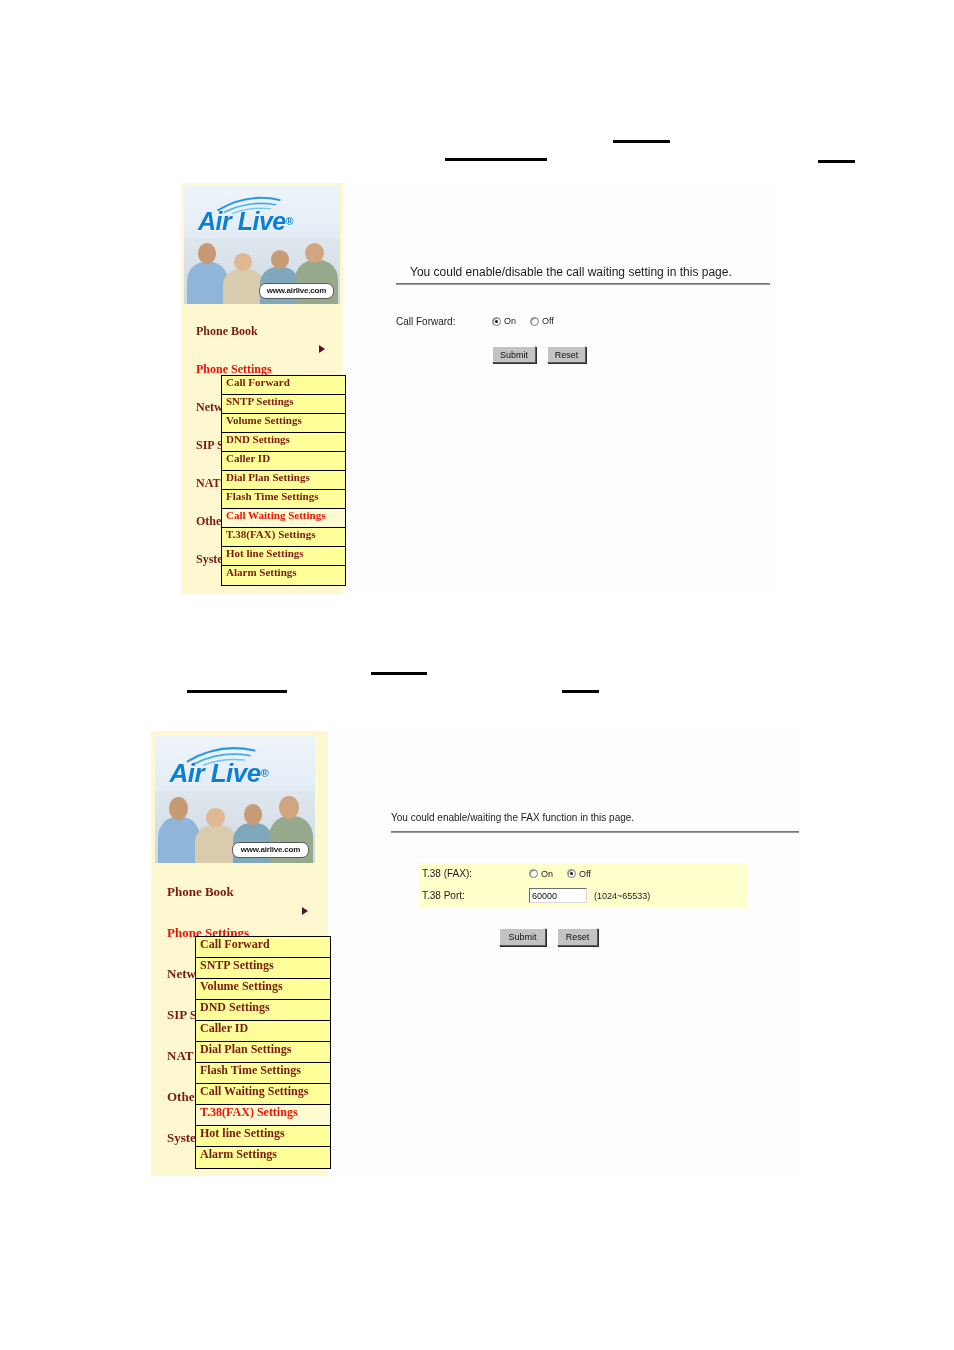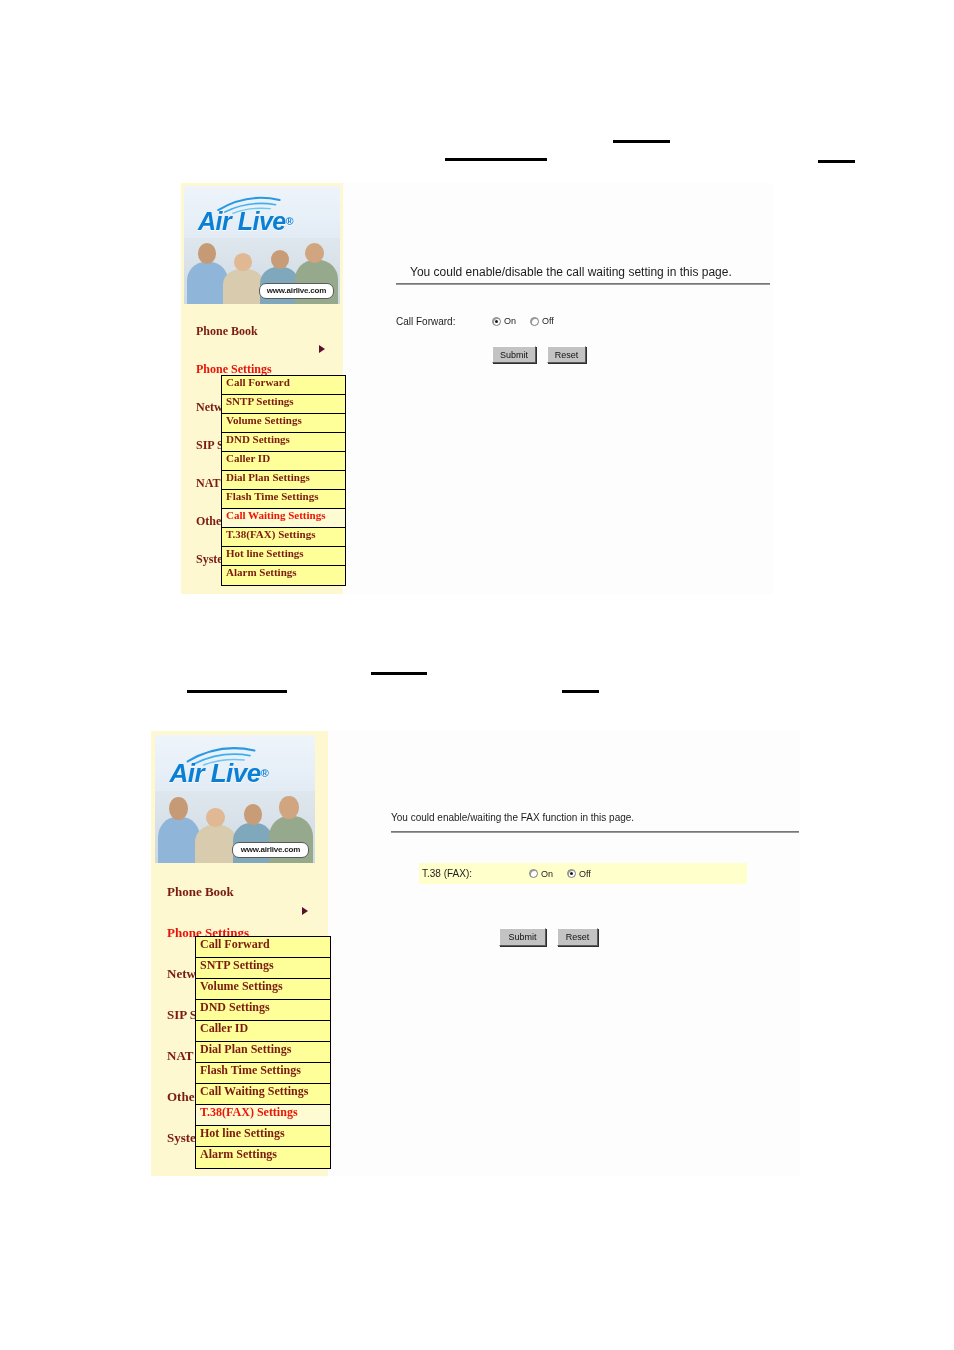--- a/index.html
+++ b/index.html
@@ -504,20 +504,27 @@
           <span class="radio-wrap">
             <span class="radio"></span>
             <span class="radio-label">On</span>
           </span>
           <span class="radio-wrap">
             <span class="radio on"></span>
             <span class="radio-label">Off</span>
           </span>
         </div>
       </div>
+      <div class="frow shaded" style="height:23px;padding-left:3px;">
+        <div class="flabel" style="width:107px;font-size:10px;">T.38 Port:</div>
+        <div class="fvalue">
+          <span class="textbox" style="width:58px;height:15px;">60000</span>
+          <span class="hint">(1024~65533)</span>
+        </div>
+      </div>
     </div>
 
     <div class="btn-row" style="left:171px;top:197px;">
       <div class="btn" style="width:47px;height:18px;">Submit</div>
       <div class="btn" style="width:41px;height:18px;">Reset</div>
     </div>
   </div>
 </div>
 
 </body></html>

